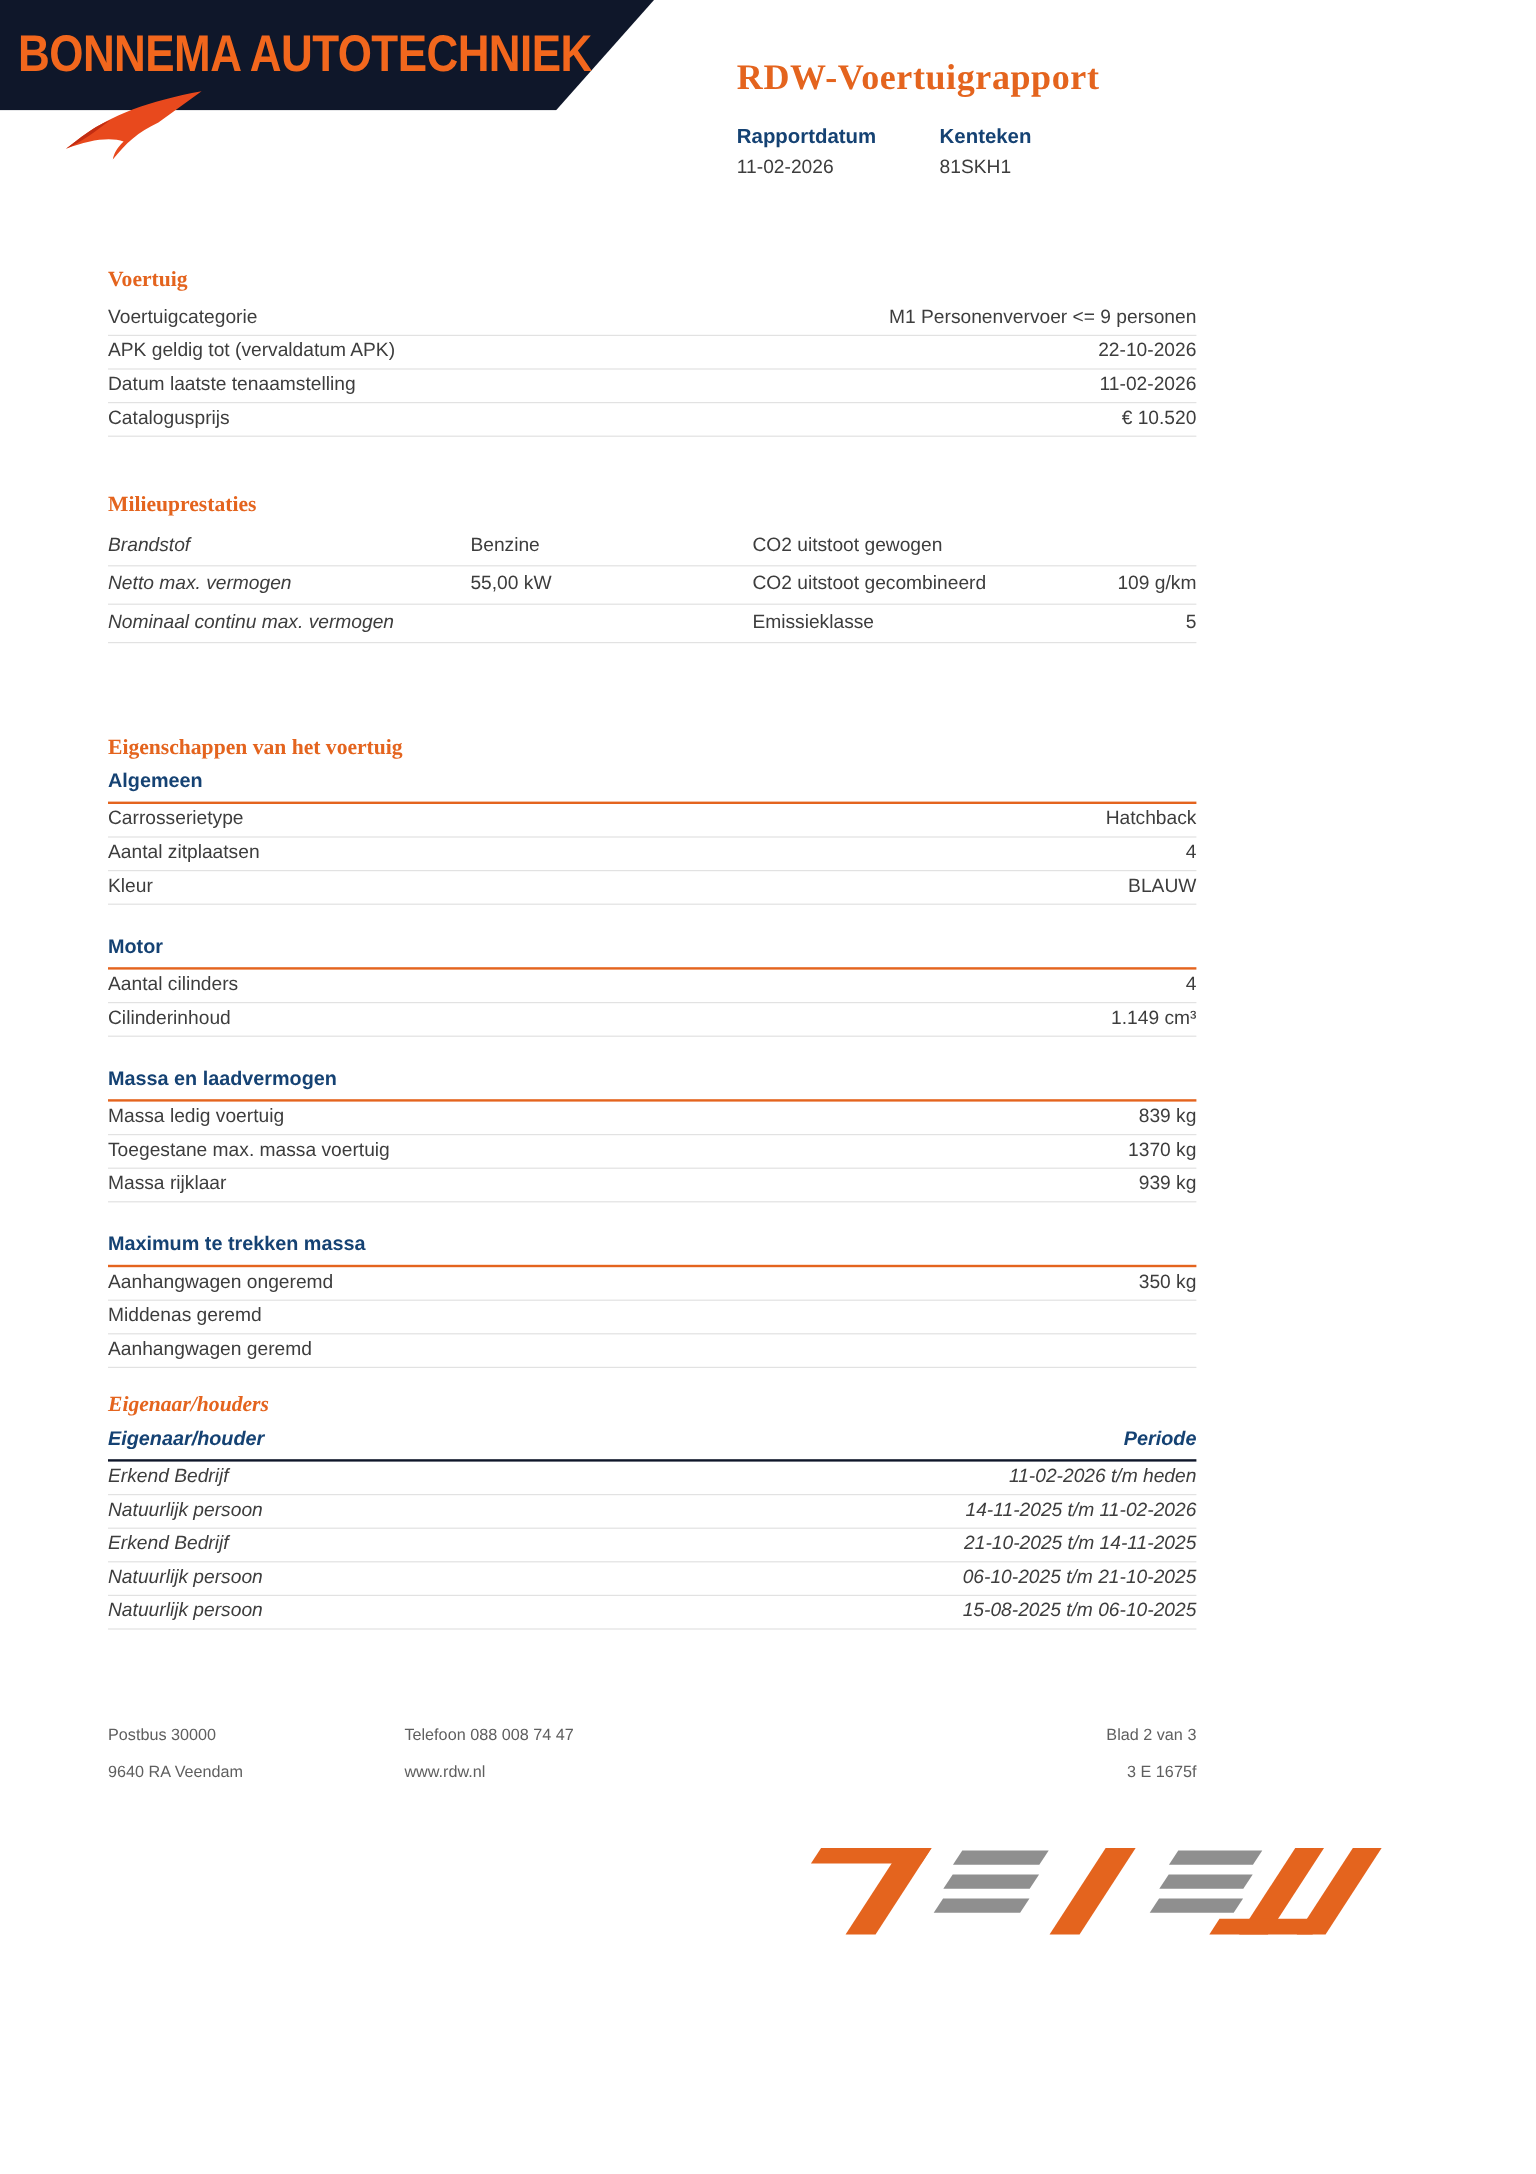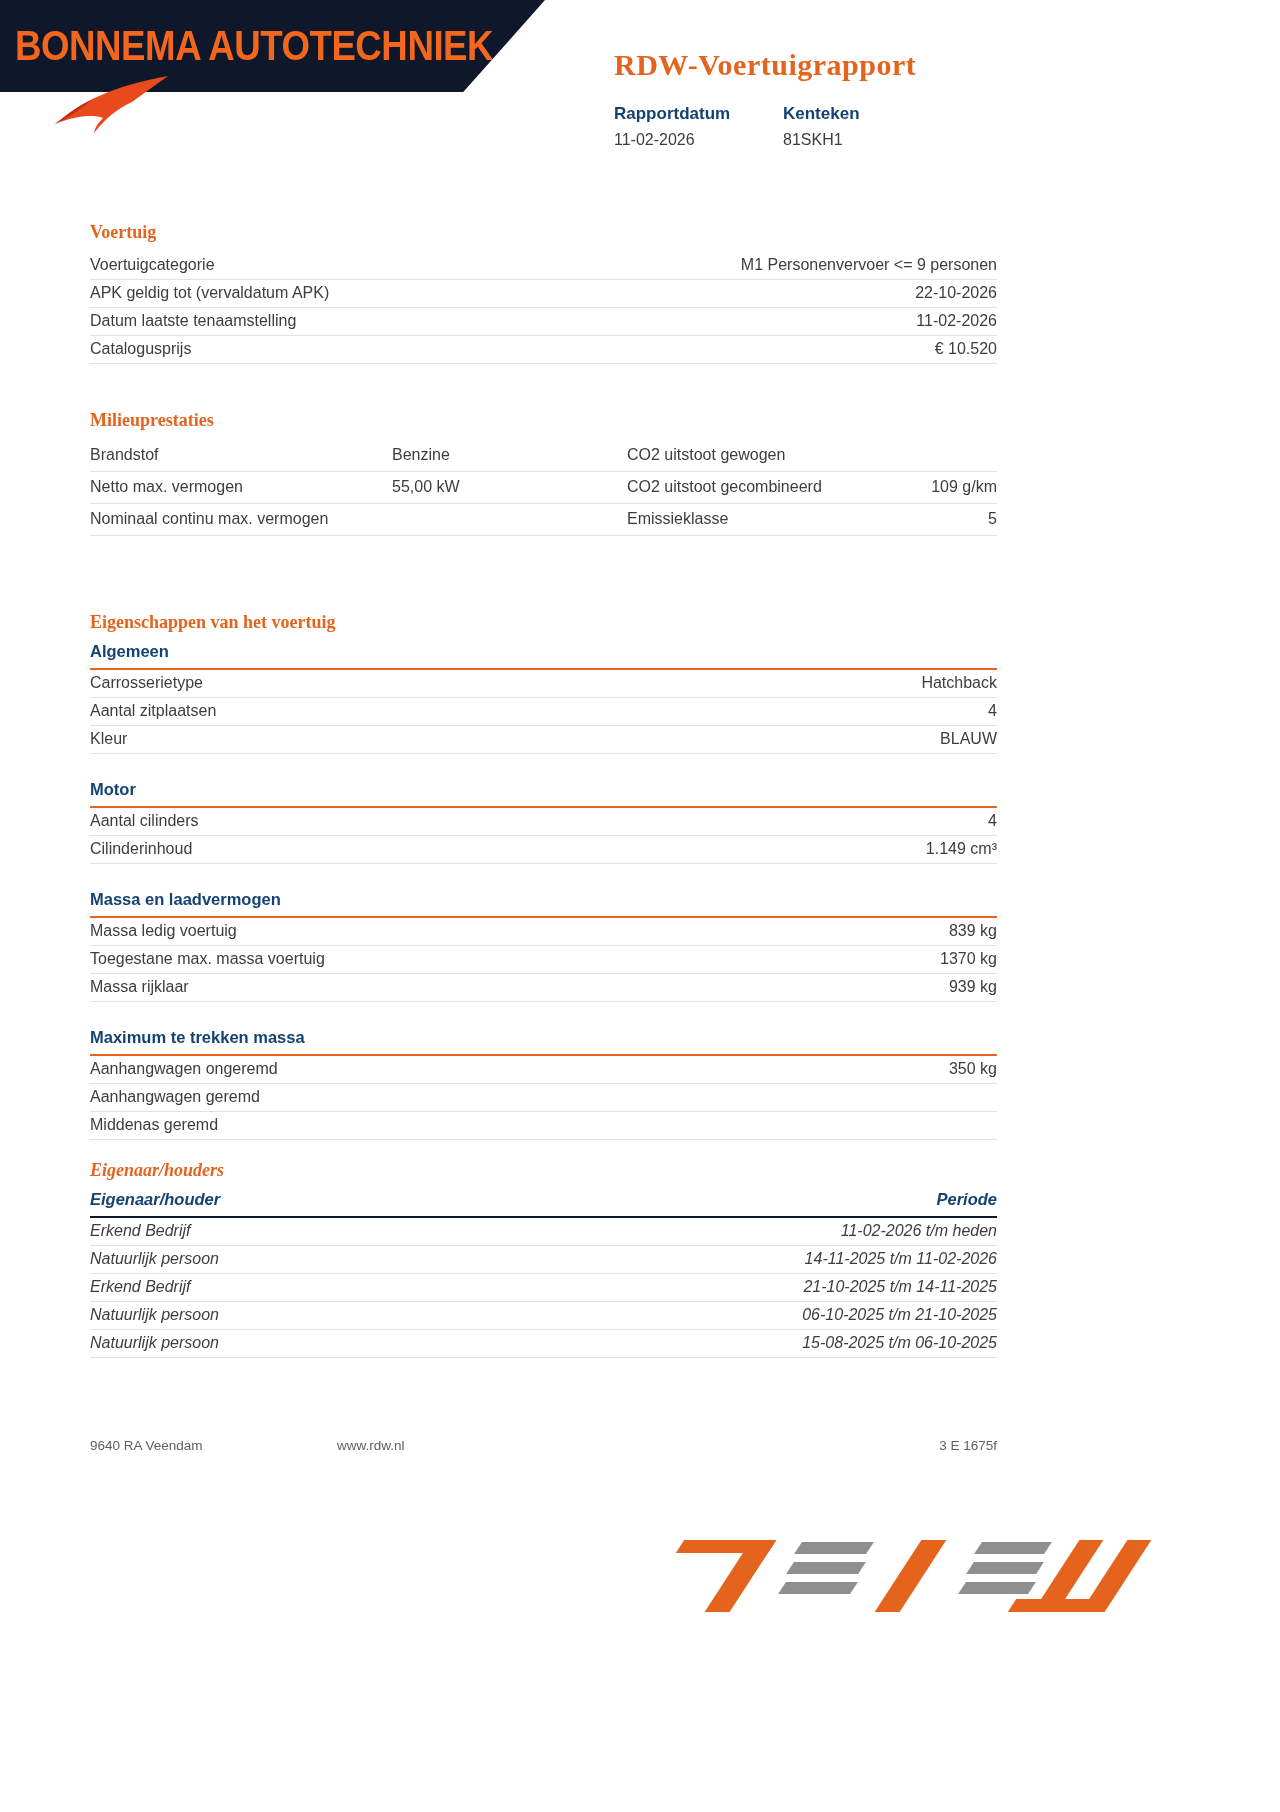--- a/index.html
+++ b/index.html
@@ -42,21 +42,21 @@
   .row {
     display:flex; align-items:baseline; border-bottom:1px solid #e2e2e2;
     padding:5px 0 6px 0; font-size:16px; line-height:16px; min-height:27px;
   }
   .cell { display:block; }
   .kv .c0 { flex:1 1 auto; }
   .kv .c1 { flex:0 0 auto; text-align:right; white-space:nowrap; }
 
   #sec-milieu { margin-top:46px; }
   .milieu .row { padding:7px 0 8px 0; }
-  .milieu .c0 { flex:0 0 302px; }
+  .milieu .c0 { flex:0 0 302px;font-style:italic; }
   .milieu .c1 { flex:0 0 235px; }
   .milieu .c2 { flex:1 1 auto; }
   .milieu .c3 { flex:0 0 auto; text-align:right; white-space:nowrap; }
 
   #sec-eigenschappen { margin-top:76px; }
   .subsec { margin-top:26px; }
   .subsec.first { margin-top:2px; }
   .sub-title {
     font-size:16.5px; font-weight:700; color:#154273; line-height:19px;
     padding-bottom:7px; border-bottom:2px solid #E4641E;
@@ -212,25 +212,25 @@
       </div>
 
       <div class="subsec">
         <h3 class="sub-title">Maximum te trekken massa</h3>
         <div class="rows kv">
             <div class="row">
               <span class="cell c0">Aanhangwagen ongeremd</span>
               <span class="cell c1">350 kg</span>
             </div>
             <div class="row">
+              <span class="cell c0">Middenas geremd</span>
+              <span class="cell c1"></span>
+            </div>
+            <div class="row">
               <span class="cell c0">Aanhangwagen geremd</span>
-              <span class="cell c1"></span>
-            </div>
-            <div class="row">
-              <span class="cell c0">Middenas geremd</span>
               <span class="cell c1"></span>
             </div>
           </div>
       </div>
     </section>
 
     <section id="sec-eigenaars">
       <h2 class="sec-title">Eigenaar/houders</h2>
       <div class="owner-head">
         <span>Eigenaar/houder</span>
@@ -254,20 +254,25 @@
             <span class="cell c1">06-10-2025 t/m 21-10-2025</span>
           </div>
           <div class="row">
             <span class="cell c0">Natuurlijk persoon</span>
             <span class="cell c1">15-08-2025 t/m 06-10-2025</span>
           </div>
         </div>
     </section>
 
     <div class="footer">
+      <div class="footer-row">
+        <span class="f-col1">Postbus 30000</span>
+        <span class="f-col2">Telefoon 088 008 74 47</span>
+        <span class="f-col3">Blad 2 van 3</span>
+      </div>
       <div class="footer-row">
         <span class="f-col1">9640 RA Veendam</span>
         <span class="f-col2">www.rdw.nl</span>
         <span class="f-col3">3 E 1675f</span>
       </div>
     </div>
   </div>
 
   <div class="rdw-logo">
     <div class="stripe orange" style="left:18px;  top:0;    width:92px; height:13px;"></div>

